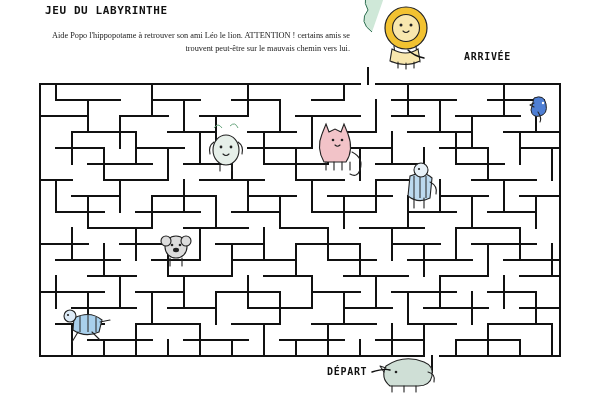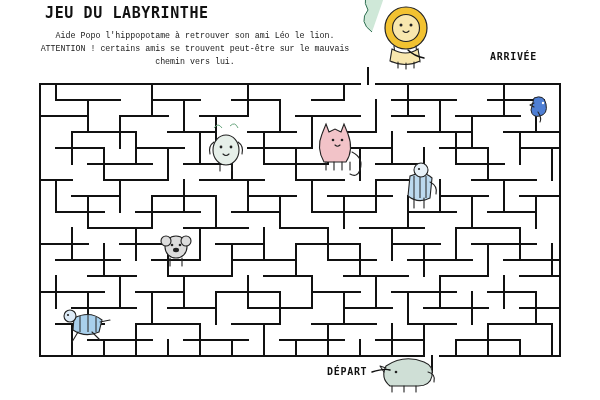--- a/index.html
+++ b/index.html
@@ -21,46 +21,46 @@
     width: 600px;
     height: 400px;
     background: #ffffff;
   }
   .title {
     position: absolute;
     left: 45px;
     top: 4px;
     font-family: "DejaVu Sans Mono", monospace;
     font-weight: bold;
-    font-size: 15px;
+    font-size: 11px;
     letter-spacing: 0.6px;
     color: #111111;
     white-space: nowrap;
   }
   .instructions {
     position: absolute;
     left: 40px;
     top: 30px;
     width: 310px;
-    font-family: Liberation Mono, monospace;
+    font-family: Liberation Serif, serif;
     font-size: 8.3px;
     line-height: 1.55;
     color: #1a1a1a;
-    text-align: center;
+    text-align: right;
   }
   .label {
     position: absolute;
     font-family: "DejaVu Sans Mono", monospace;
     font-weight: bold;
     font-size: 10px;
     letter-spacing: 0.7px;
     color: #111111;
     white-space: nowrap;
   }
-  #label-arrivee { left: 442px; top: 51px; margin-left: 48px; }
+  #label-arrivee { left: 416px; top: 51px; margin-left: 48px; }
   #label-depart  { left: 327px; top: 366px; text-align: center; }
   svg.layer {
     position: absolute;
     left: 0; top: 0;
     width: 600px;
     height: 400px;
     overflow: visible;
   }
   .maze-wall {
     stroke: #111111;

